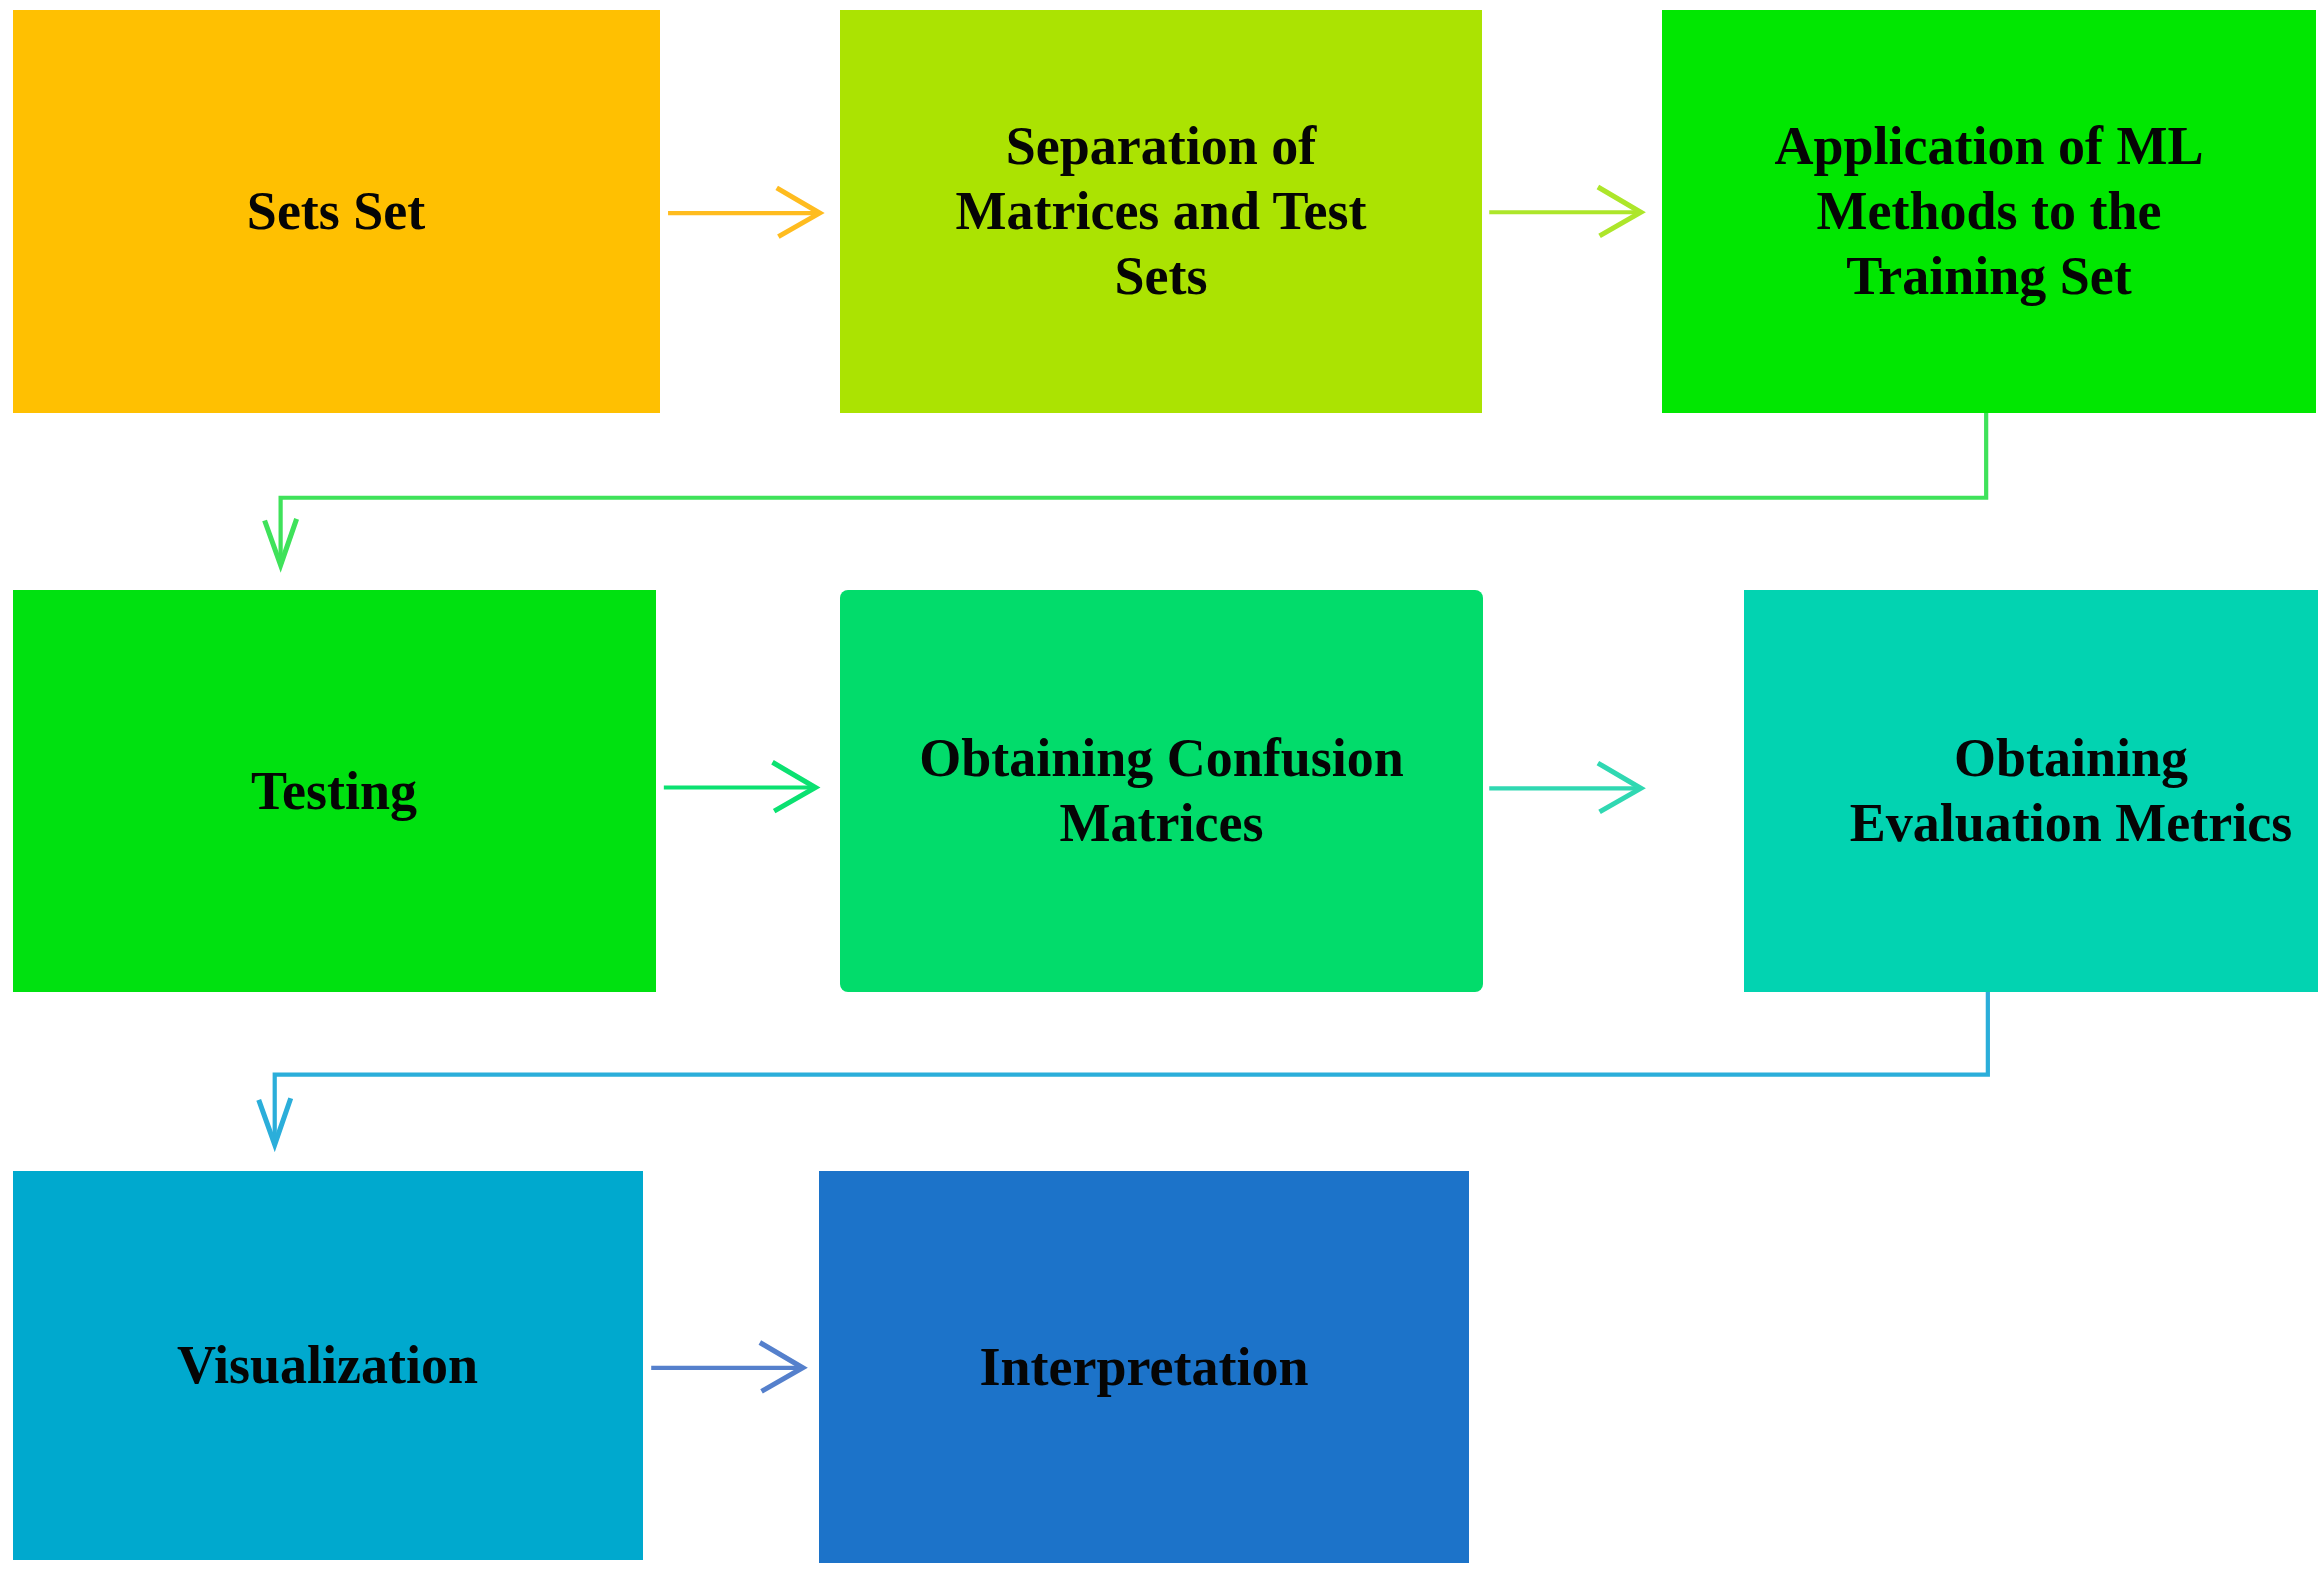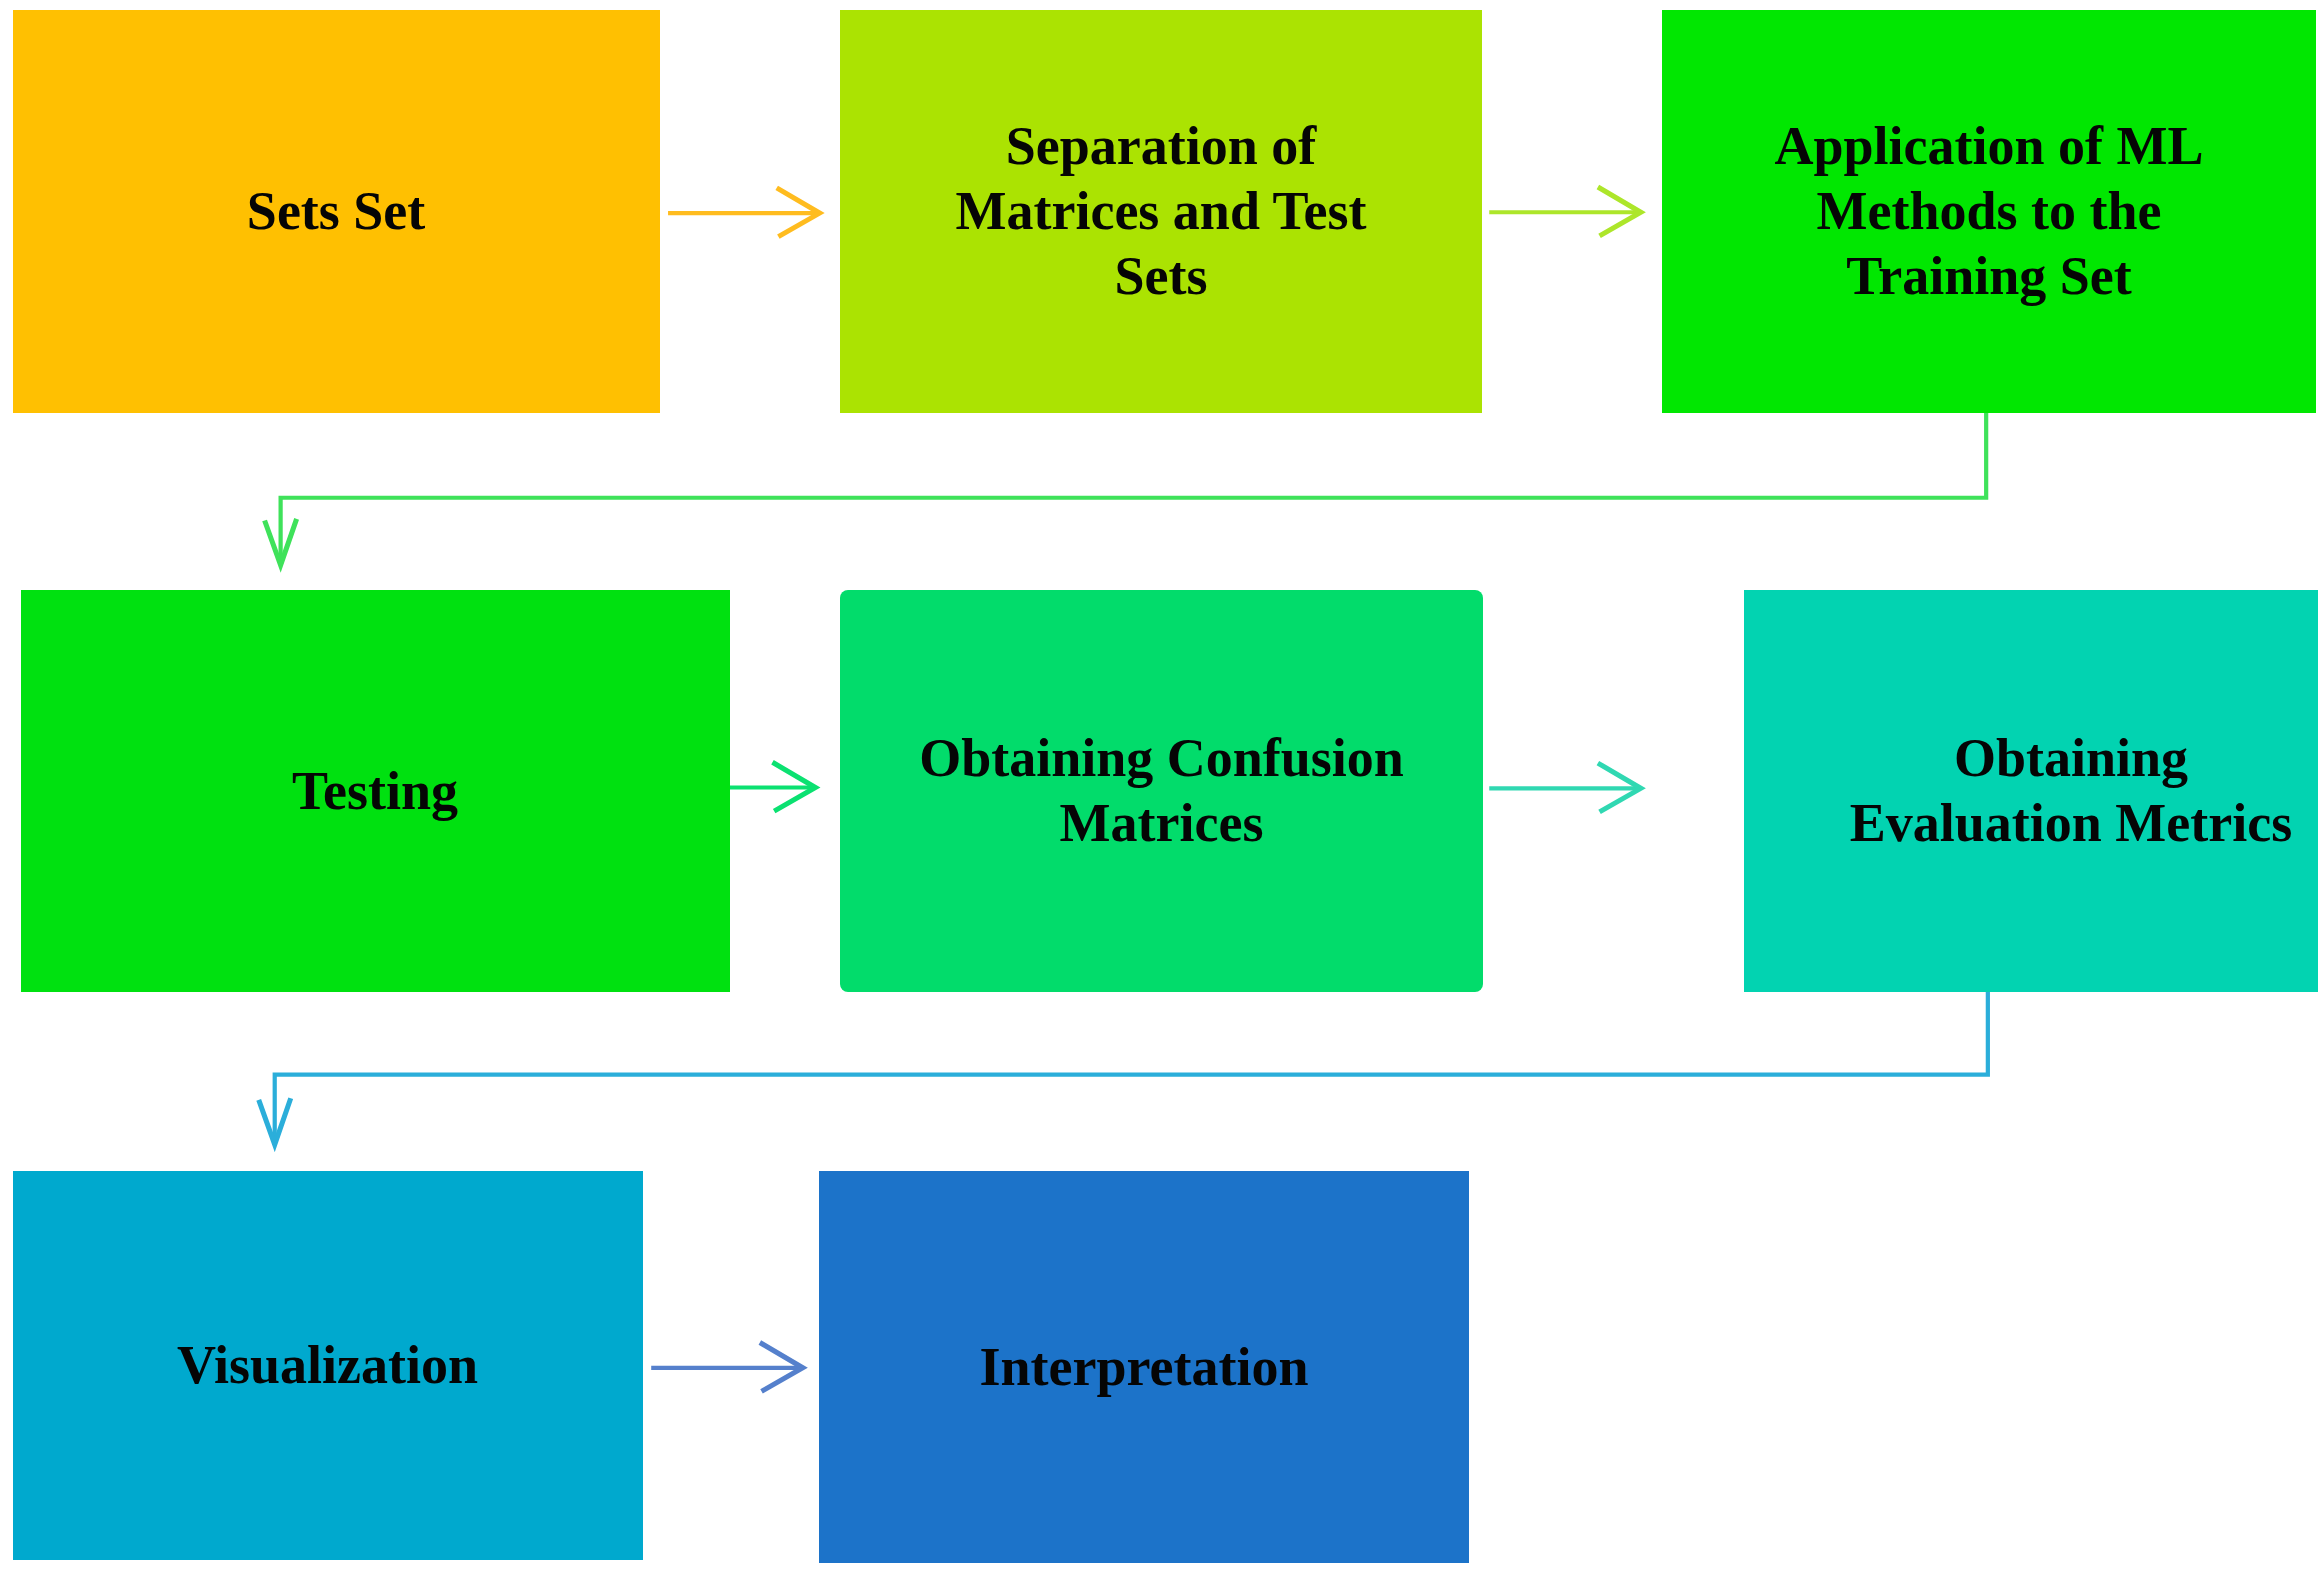--- a/index.html
+++ b/index.html
@@ -35,21 +35,21 @@
     font-weight: bold;
     font-size: 54px;
     line-height: 1.2;
     white-space: pre-line;
   }
   
   .n1 { left: 12.6px;   top: 10px;   width: 647px; height: 403px; }
   .n2 { left: 840px;  top: 10px;   width: 642px; height: 403px; }
   .n3 { left: 1662px; top: 10px;   width: 654px; height: 403px; }
   
-  .n4 { left: 12.6px;   top: 590px;  width: 709px; height: 402px; margin-left: 8px; }
+  .n4 { left: 12.6px;   top: 590px;  width: 643px; height: 402px; }
   .n5 { left: 840px;  top: 590px;  width: 643px; height: 402px; }
   .n6 { left: 1744px; top: 590px;  width: 654px; height: 402px; }
   
   .n7 { left: 12.6px;   top: 1171px; width: 630px; height: 389px; }
   .n8 { left: 819px;  top: 1171px; width: 650px; height: 392px; }
 </style>
 </head>
 <body>
 
 <div class="canvas">

